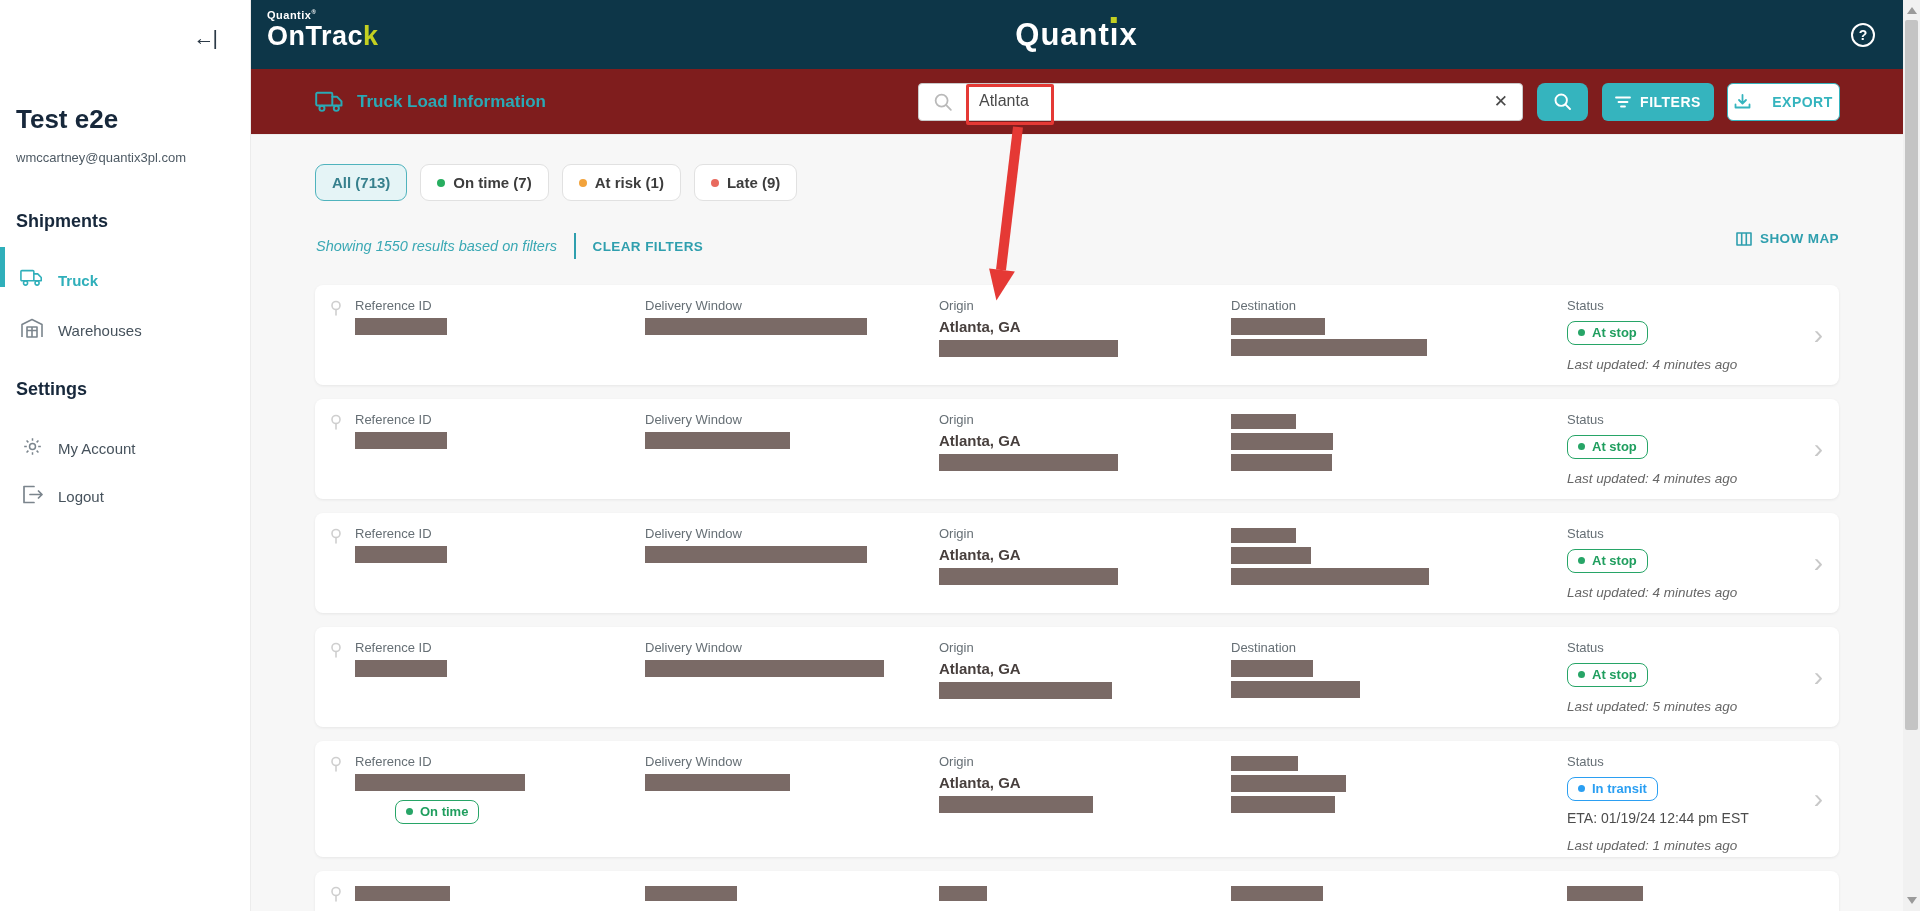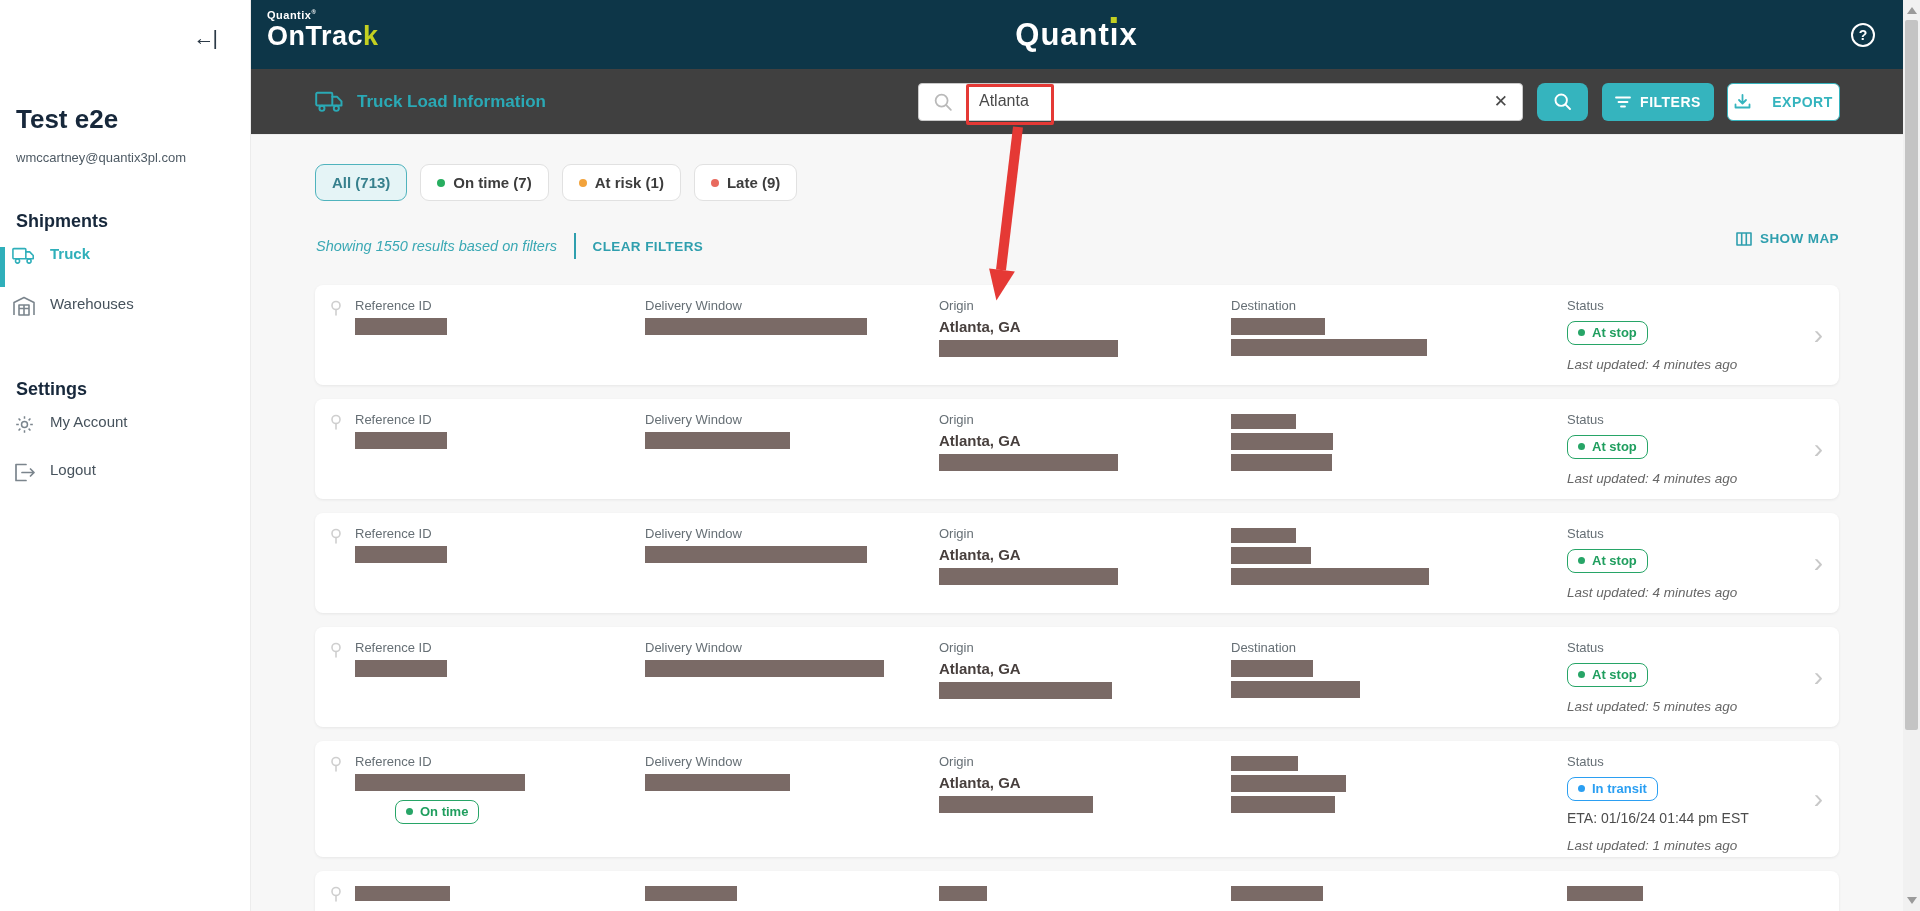--- a/index.html
+++ b/index.html
@@ -5,41 +5,41 @@
   * { margin:0; padding:0; box-sizing:border-box; }
   html,body { width:1920px; height:911px; overflow:hidden; }
   body { font-family:"Liberation Sans", sans-serif; background:#fff; position:relative; }
 
   
   .sidebar { position:absolute; left:0; top:0; width:250px; height:100%; background:#fff; z-index:6; box-shadow:1px 0 0 #ececec; }
   .collapse-btn { position:absolute; top:26px; right:34px; font-size:21px; color:#2c3a47; cursor:pointer; letter-spacing:-2px; }
   .user-name { position:absolute; left:16px; top:104px; font-size:26px; font-weight:bold; color:#17283b; }
   .user-email { position:absolute; left:16px; top:150px; font-size:13px; color:#4e5a64; }
   .side-sec-heading { position:absolute; left:16px; font-size:18px; font-weight:bold; color:#17283b; }
-  .side-item { position:absolute; left:0; width:250px; height:44px; display:flex; align-items:flex-start; gap:14px; padding-left:12px; cursor:pointer; color:#46525c; font-size:15px; }
+  .side-item { position:absolute; left:0; width:250px; height:44px; display:flex; align-items:flex-end; gap:14px; padding-left:20px; cursor:pointer; color:#46525c; font-size:15px; }
   .side-item .s-icon { width:24px; height:22px; display:flex; align-items:center; justify-content:center; color:#7b858d; }
   .side-item.active { color:#2fafba; font-weight:bold; }
   .side-item.active .s-icon { color:#2fafba; }
   .side-item.active::before { content:""; position:absolute; left:0; top:2px; bottom:2px; width:5px; background:#2fafba; }
 
   
   .main { position:absolute; left:250px; top:0; right:17px; height:100%; }
 
   .topbar { position:relative; height:69px; background:#0d3648; }
   .logo { position:absolute; left:17px; top:9px; color:#fff; line-height:1; }
   .logo-small { font-size:11px; font-weight:bold; letter-spacing:0.5px; }
   .logo-small sup { font-size:6px; }
   .logo-big { font-size:27px; font-weight:bold; letter-spacing:0.5px; margin-top:2px; }
   .logo-big .accent { color:#c3d021; }
   .wordmark { position:absolute; left:50%; top:50%; transform:translate(-50%,-50%); color:#fff; font-size:31px; font-weight:bold; letter-spacing:1px; }
   .wm-i { position:relative; }
   .wm-i::after { content:""; position:absolute; left:1px; top:0px; width:6px; height:6px; background:#c3d021; }
   .help-btn { position:absolute; right:28px; top:50%; transform:translateY(-50%); width:24px; height:24px; border:2px solid #fff; border-radius:50%; color:#fff; font-size:14px; font-weight:bold; display:flex; align-items:center; justify-content:center; cursor:pointer; }
 
-  .toolbar { position:relative; height:66px; background:#404040; border-bottom:1px solid #ececec; }
+  .toolbar { position:relative; height:66px; background:#7f1d1d; border-bottom:1px solid #ececec; }
   .page-title { position:absolute; left:65px; top:50%; transform:translateY(-50%); display:flex; align-items:center; gap:12px; color:#2aa9b5; font-size:17px; font-weight:bold; }
   .search-box { position:absolute; left:668px; top:14px; width:605px; height:38px; border:1px solid #c9c9c9; border-radius:4px; background:#fff; }
   .search-box .mag { position:absolute; left:14px; top:8px; color:#b9b9b9; }
   .search-value { position:absolute; left:60px; top:8px; font-size:16px; color:#4a4a4a; }
   .clear-x { position:absolute; right:14px; top:7px; font-size:17px; color:#4a4a4a; cursor:pointer; }
   .search-btn { position:absolute; left:1287px; top:14px; width:51px; height:38px; background:#35b4be; border-radius:8px; display:flex; align-items:center; justify-content:center; color:#fff; cursor:pointer; }
   .filters-btn { position:absolute; left:1352px; top:14px; width:112px; height:38px; background:#35b4be; border-radius:6px; display:flex; align-items:center; justify-content:center; gap:9px; color:#fff; font-size:14px; font-weight:bold; letter-spacing:0.5px; cursor:pointer; }
   .export-btn { position:absolute; left:1477px; top:14px; width:113px; height:38px; background:#fff; border:1.5px solid #35b4be; border-radius:6px; display:flex; align-items:center; justify-content:center; gap:21px; color:#35b4be; font-size:14px; font-weight:bold; letter-spacing:0.5px; cursor:pointer; }
 
   .content { position:absolute; top:135px; left:0; right:0; bottom:0; background:#f7f7f7; overflow:hidden; }
@@ -398,21 +398,21 @@
             <div class="bar" style="width: 154px;"></div>
           </div>
           <div class="col c-dst">
             <div class="bar bar-sm" style="width: 67px;"></div>
             <div class="bar" style="width: 115px;"></div>
             <div class="bar" style="width: 104px;"></div>
           </div>
           <div class="col c-sts"><div class="col-label">Status</div><span class="badge blue">
               <span class="bdot"></span>
               <span>In transit</span>
-            </span><div class="eta">ETA: 01/16/24 01:44 pm EST</div><div class="updated">Last updated: 1 minutes ago</div></div>
+            </span><div class="eta">ETA: 01/19/24 12:44 pm EST</div><div class="updated">Last updated: 1 minutes ago</div></div>
           <span class="chev">›</span>
         </div>
         <div class="card partial" style="height: 100px;">
           <span class="pin">
             <svg width="14" height="18" viewBox="0 0 14 18" fill="none" stroke="#cfcfcf" stroke-width="1.6" stroke-linecap="round">
               <circle cx="7" cy="5.5" r="4"></circle>
               <path d="M7 9.5v5.5"></path>
             </svg>
           </span>
           <div class="col c-ref">

